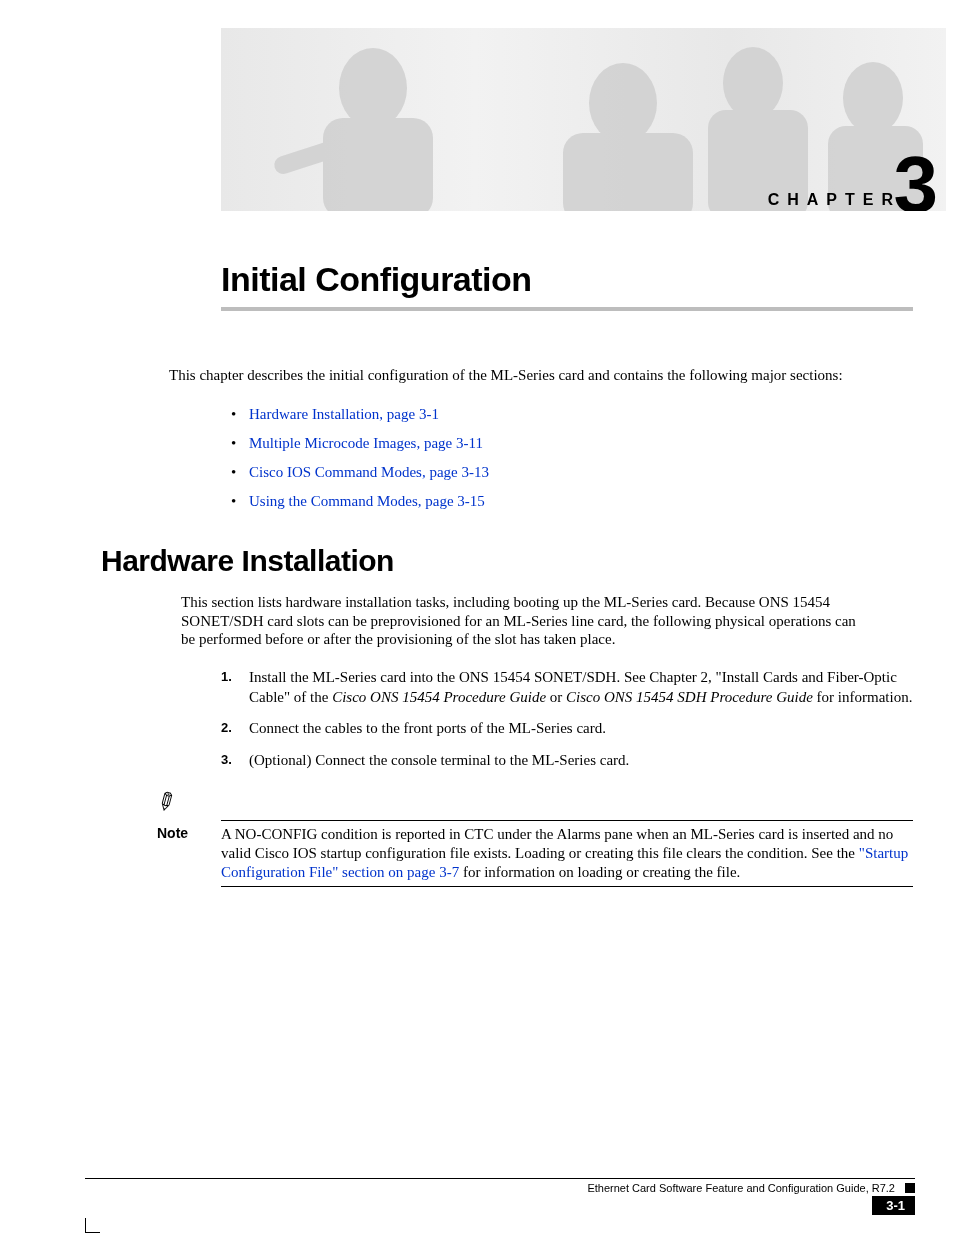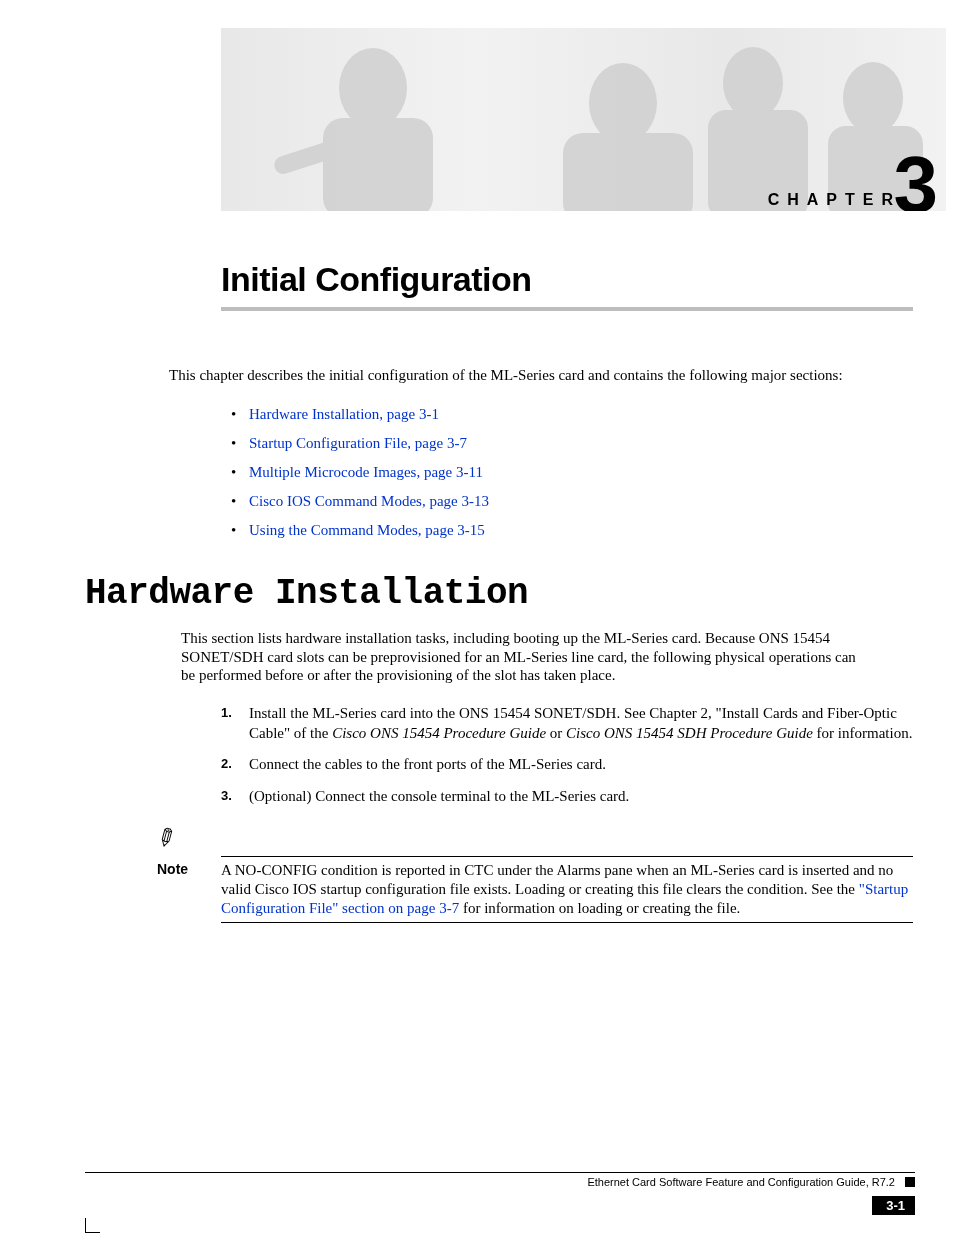--- a/index.html
+++ b/index.html
@@ -90,24 +90,24 @@
     content: "•";
     position: absolute;
     left: 10px;
     font-size: 15px;
   }
   ul.toc-list a {
     color: #0033cc;
     text-decoration: none;
   }
   h2.section {
-    font-family: Liberation Mono, monospace;
-    font-weight: bold;
-    font-size: 36px;
-    margin: 20px 0 10px 0;
+    font-family: Liberation Sans, sans-serif;
+    font-weight: bold;
+    font-size: 30px;
+    margin: 20px 0 10px 16px;
     letter-spacing: -0.5px;
   }
   .section-body {
     margin-left: 96px;
     width: 692px;
     line-height: 1.25;
   }
   ol.steps {
     margin: 12px 0 0 136px;
     padding: 0;
@@ -239,21 +239,20 @@
   </div>
 
   <div class="content">
     <h1 class="title">Initial Configuration</h1>
     <hr class="title-rule">
 
     <p class="intro">This chapter describes the initial configuration of the ML-Series card and contains the following major sections:</p>
 
     <ul class="toc-list">
       <li><a href="#">Hardware Installation, page 3-1</a></li>
-      <li><a href="#">Startup Configuration File, page 3-7</a></li>
       <li><a href="#">Multiple Microcode Images, page 3-11</a></li>
       <li><a href="#">Cisco IOS Command Modes, page 3-13</a></li>
       <li><a href="#">Using the Command Modes, page 3-15</a></li>
     </ul>
 
     <h2 class="section">Hardware Installation</h2>
     <p class="section-body">This section lists hardware installation tasks, including booting up the ML-Series card. Because ONS 15454 SONET/SDH card slots can be preprovisioned for an ML-Series line card, the following physical operations can be performed before or after the provisioning of the slot has taken place.</p>
 
     <ol class="steps">
       <li>
@@ -282,17 +281,17 @@
   </div>
 
 </div>
 
 <div class="footer">
   <hr class="footer-rule">
   <div class="footer-row">
     <span class="guide-title">Ethernet Card Software Feature and Configuration Guide, R7.2</span>
     <span style="display:inline-block;width:10px;height:10px;background:#000;margin-left:4px"></span>
   </div>
-  <div class="footer-row" style="margin-top:8px">
+  <div class="footer-row" style="margin-top:2px">
     <span class="pagebox">3-1</span>
   </div>
 </div>
 <div class="corner-mark"></div>
 
 </body></html>

